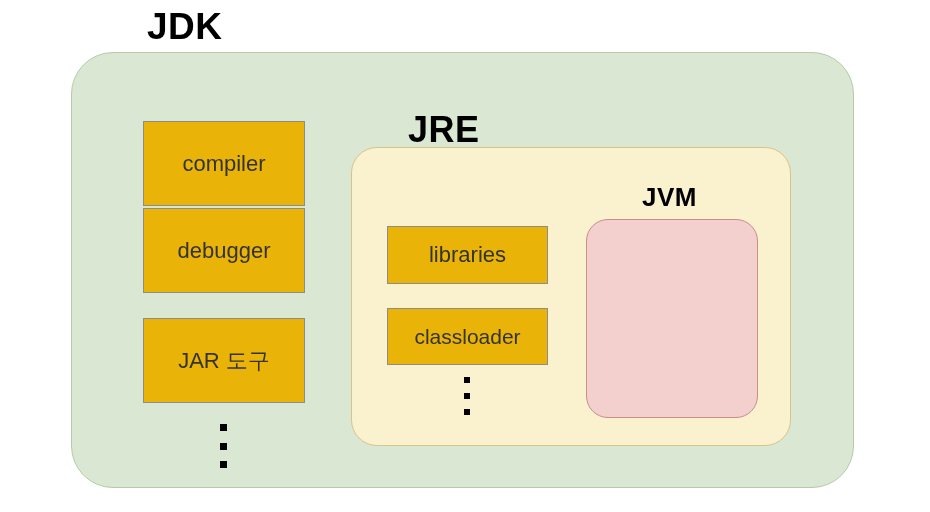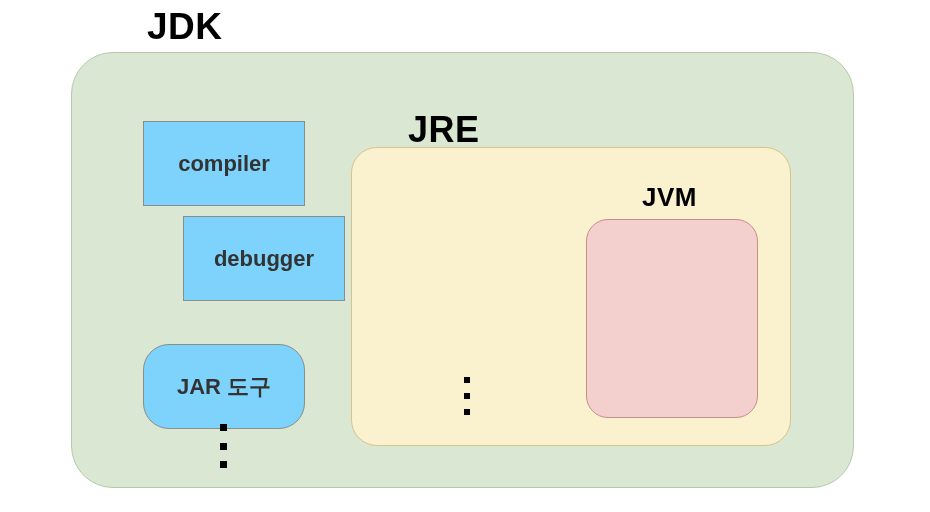--- a/index.html
+++ b/index.html
@@ -79,34 +79,34 @@
     height: 199px;
     background: #f3cfce;
     border: 1.5px solid #c98d8a;
     border-radius: 22px;
   }
 
   
   .item-box {
     position: absolute;
     box-sizing: border-box;
-    background: #7dd3fc;
+    background: #eab308;
     border: 1.5px solid #8c8c8c;
     display: flex;
     align-items: center;
     justify-content: center;
     color: #333333;
-    font-weight: bold;
+    font-weight: normal;
     font-size: 22px;
     line-height: 1;
     white-space: nowrap;
   }
   .box-compiler   { left: 143px; top: 121px; width: 162px; height: 85px; }
-  .box-debugger   { left: 143px; top: 216px; width: 162px; height: 85px; margin-left: 40px; }
-  .box-jartool    { left: 143px; top: 344px; width: 162px; height: 85px; border-radius: 26px; }
+  .box-debugger   { left: 143px; top: 208px; width: 162px; height: 85px; }
+  .box-jartool    { left: 143px; top: 318px; width: 162px; height: 85px; }
   .box-libraries  { left: 387px; top: 226px; width: 161px; height: 58px; }
   .box-classloader{ left: 387px; top: 308px; width: 161px; height: 57px; font-size: 21px; }
 
   
   .vdots {
     position: absolute;
     display: flex;
     flex-direction: column;
     align-items: center;
     justify-content: space-between;
@@ -140,21 +140,23 @@
   <div class="vdots dots-jdk">
     <span></span>
     <span></span>
     <span></span>
   </div>
 
   <div class="group-label label-jre">JRE</div>
 
   <div class="region region-jre"></div>
 
+  <div class="item-box box-libraries">libraries</div>
 
+  <div class="item-box box-classloader">classloader</div>
 
   <div class="vdots dots-jre">
     <span></span>
     <span></span>
     <span></span>
   </div>
 
   <div class="group-label label-jvm">JVM</div>
 
   <div class="region region-jvm"></div>

